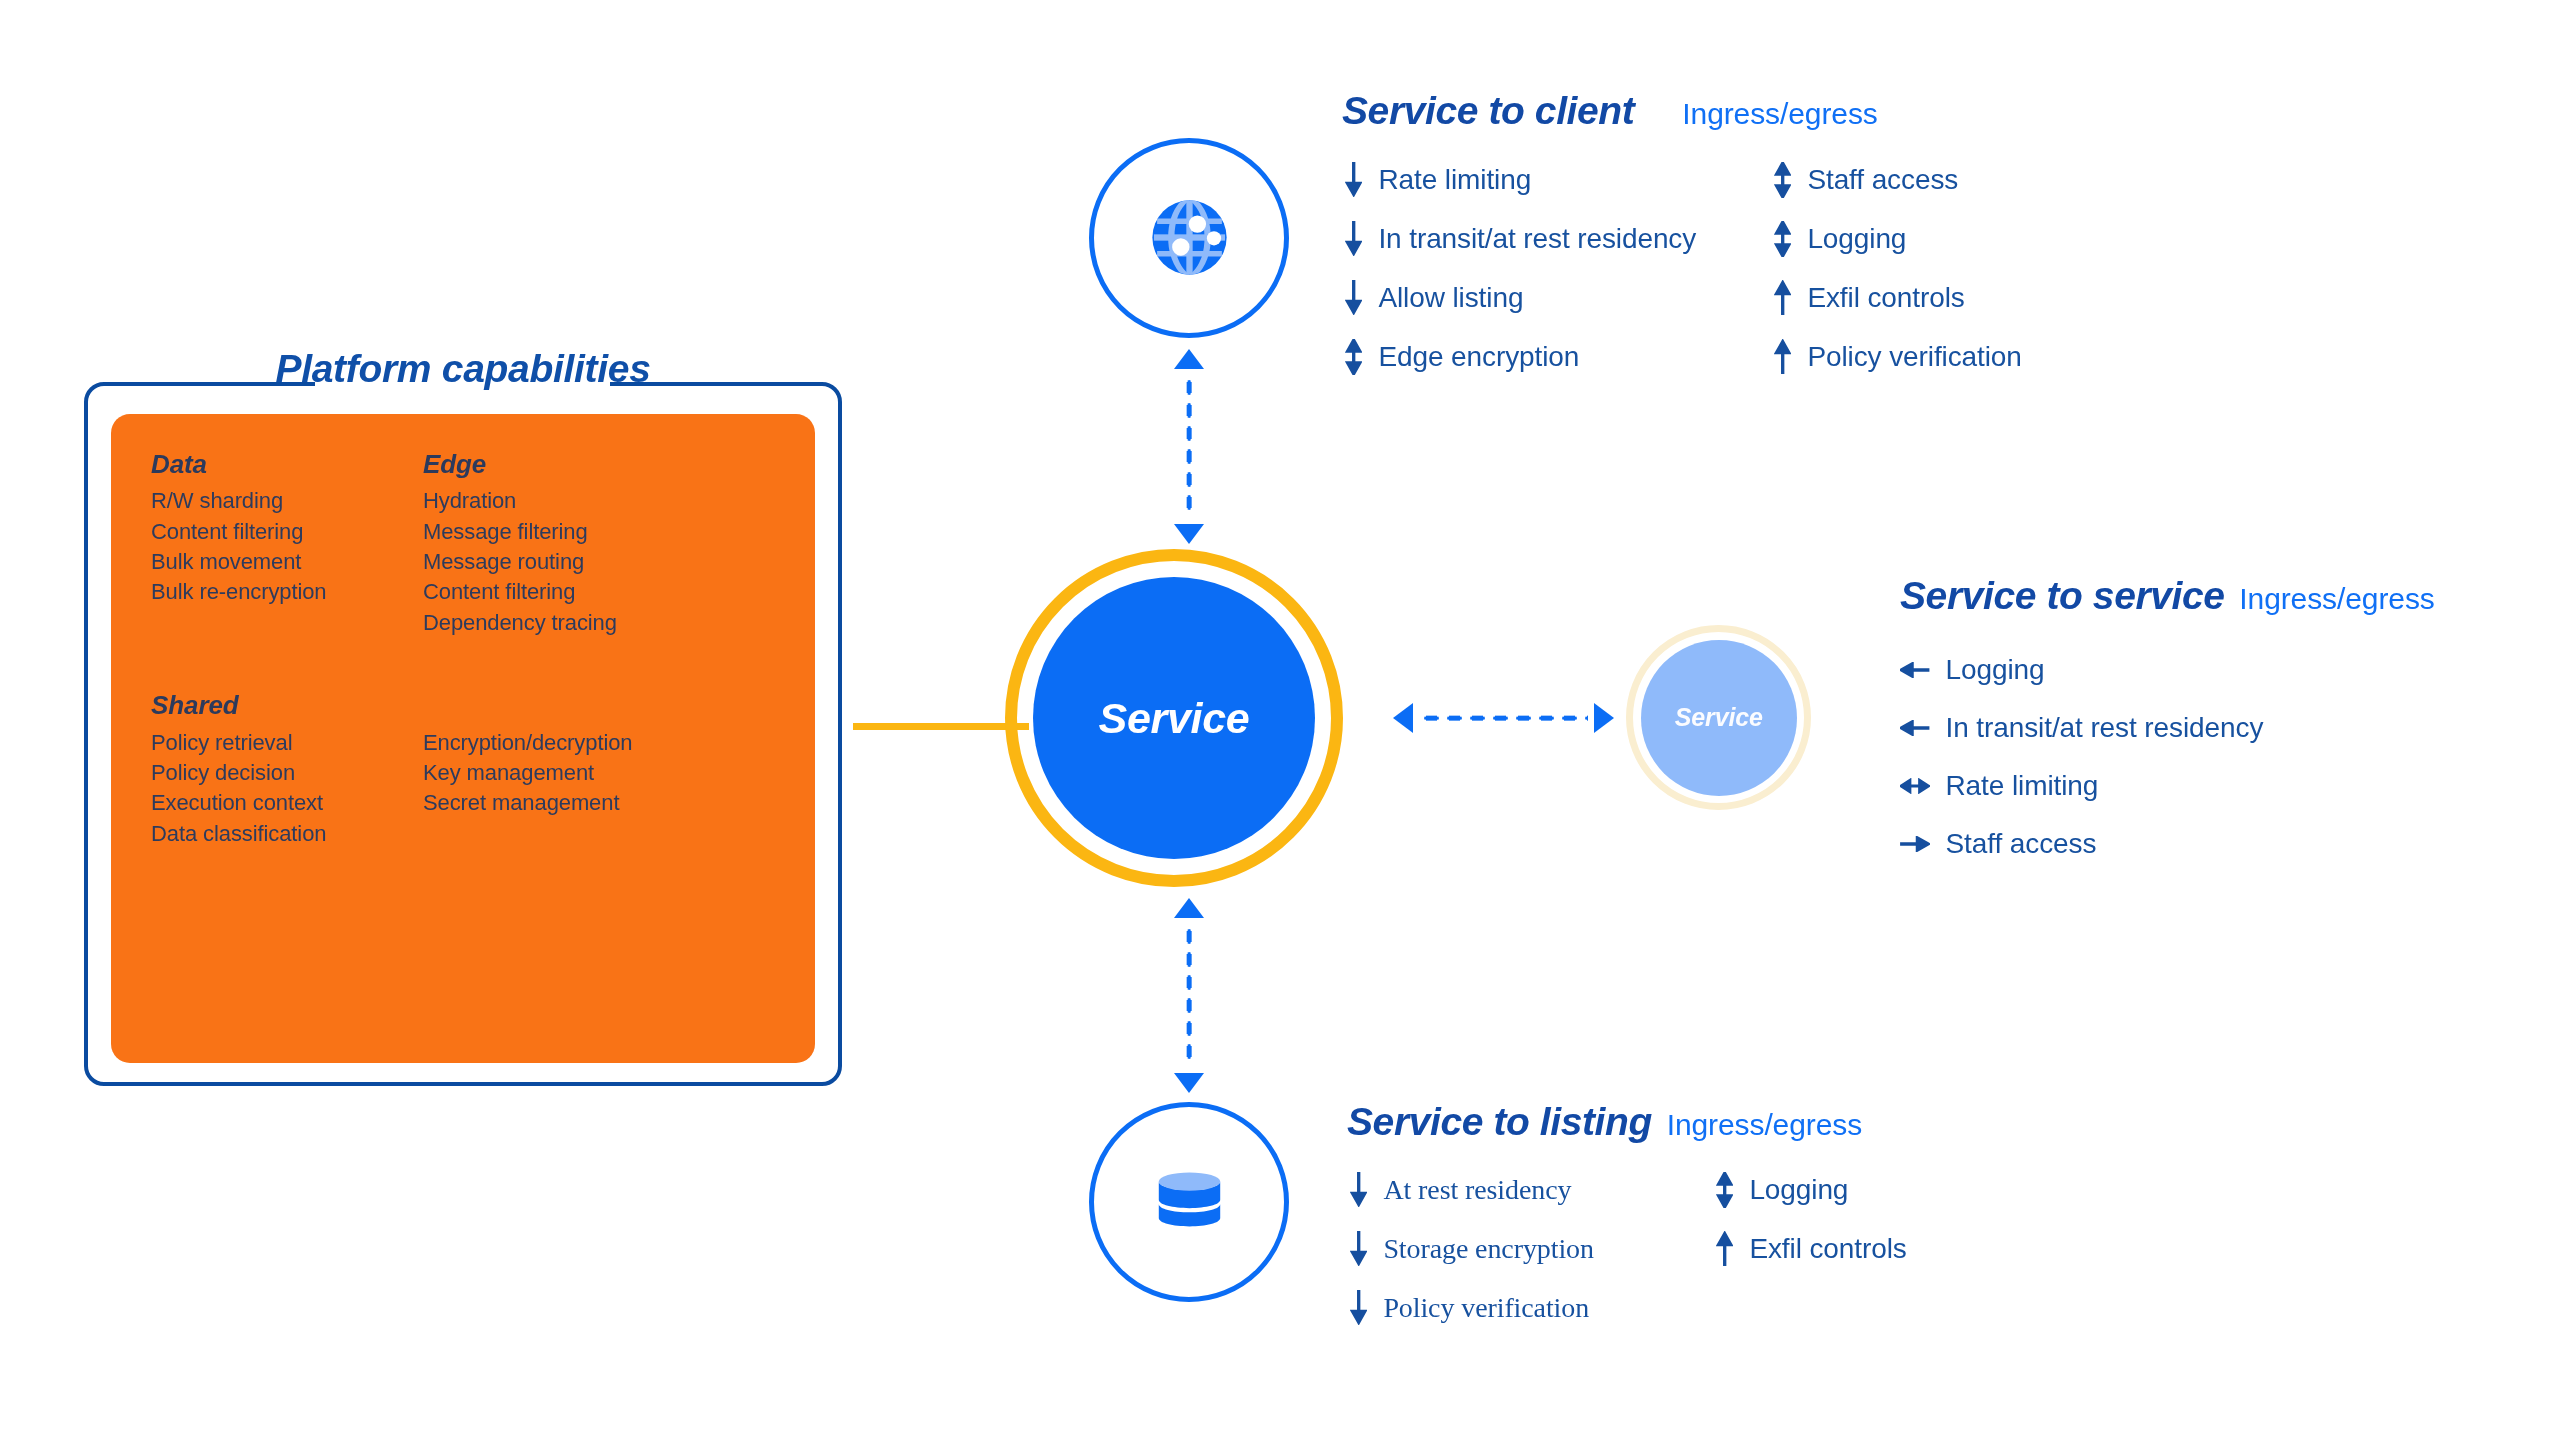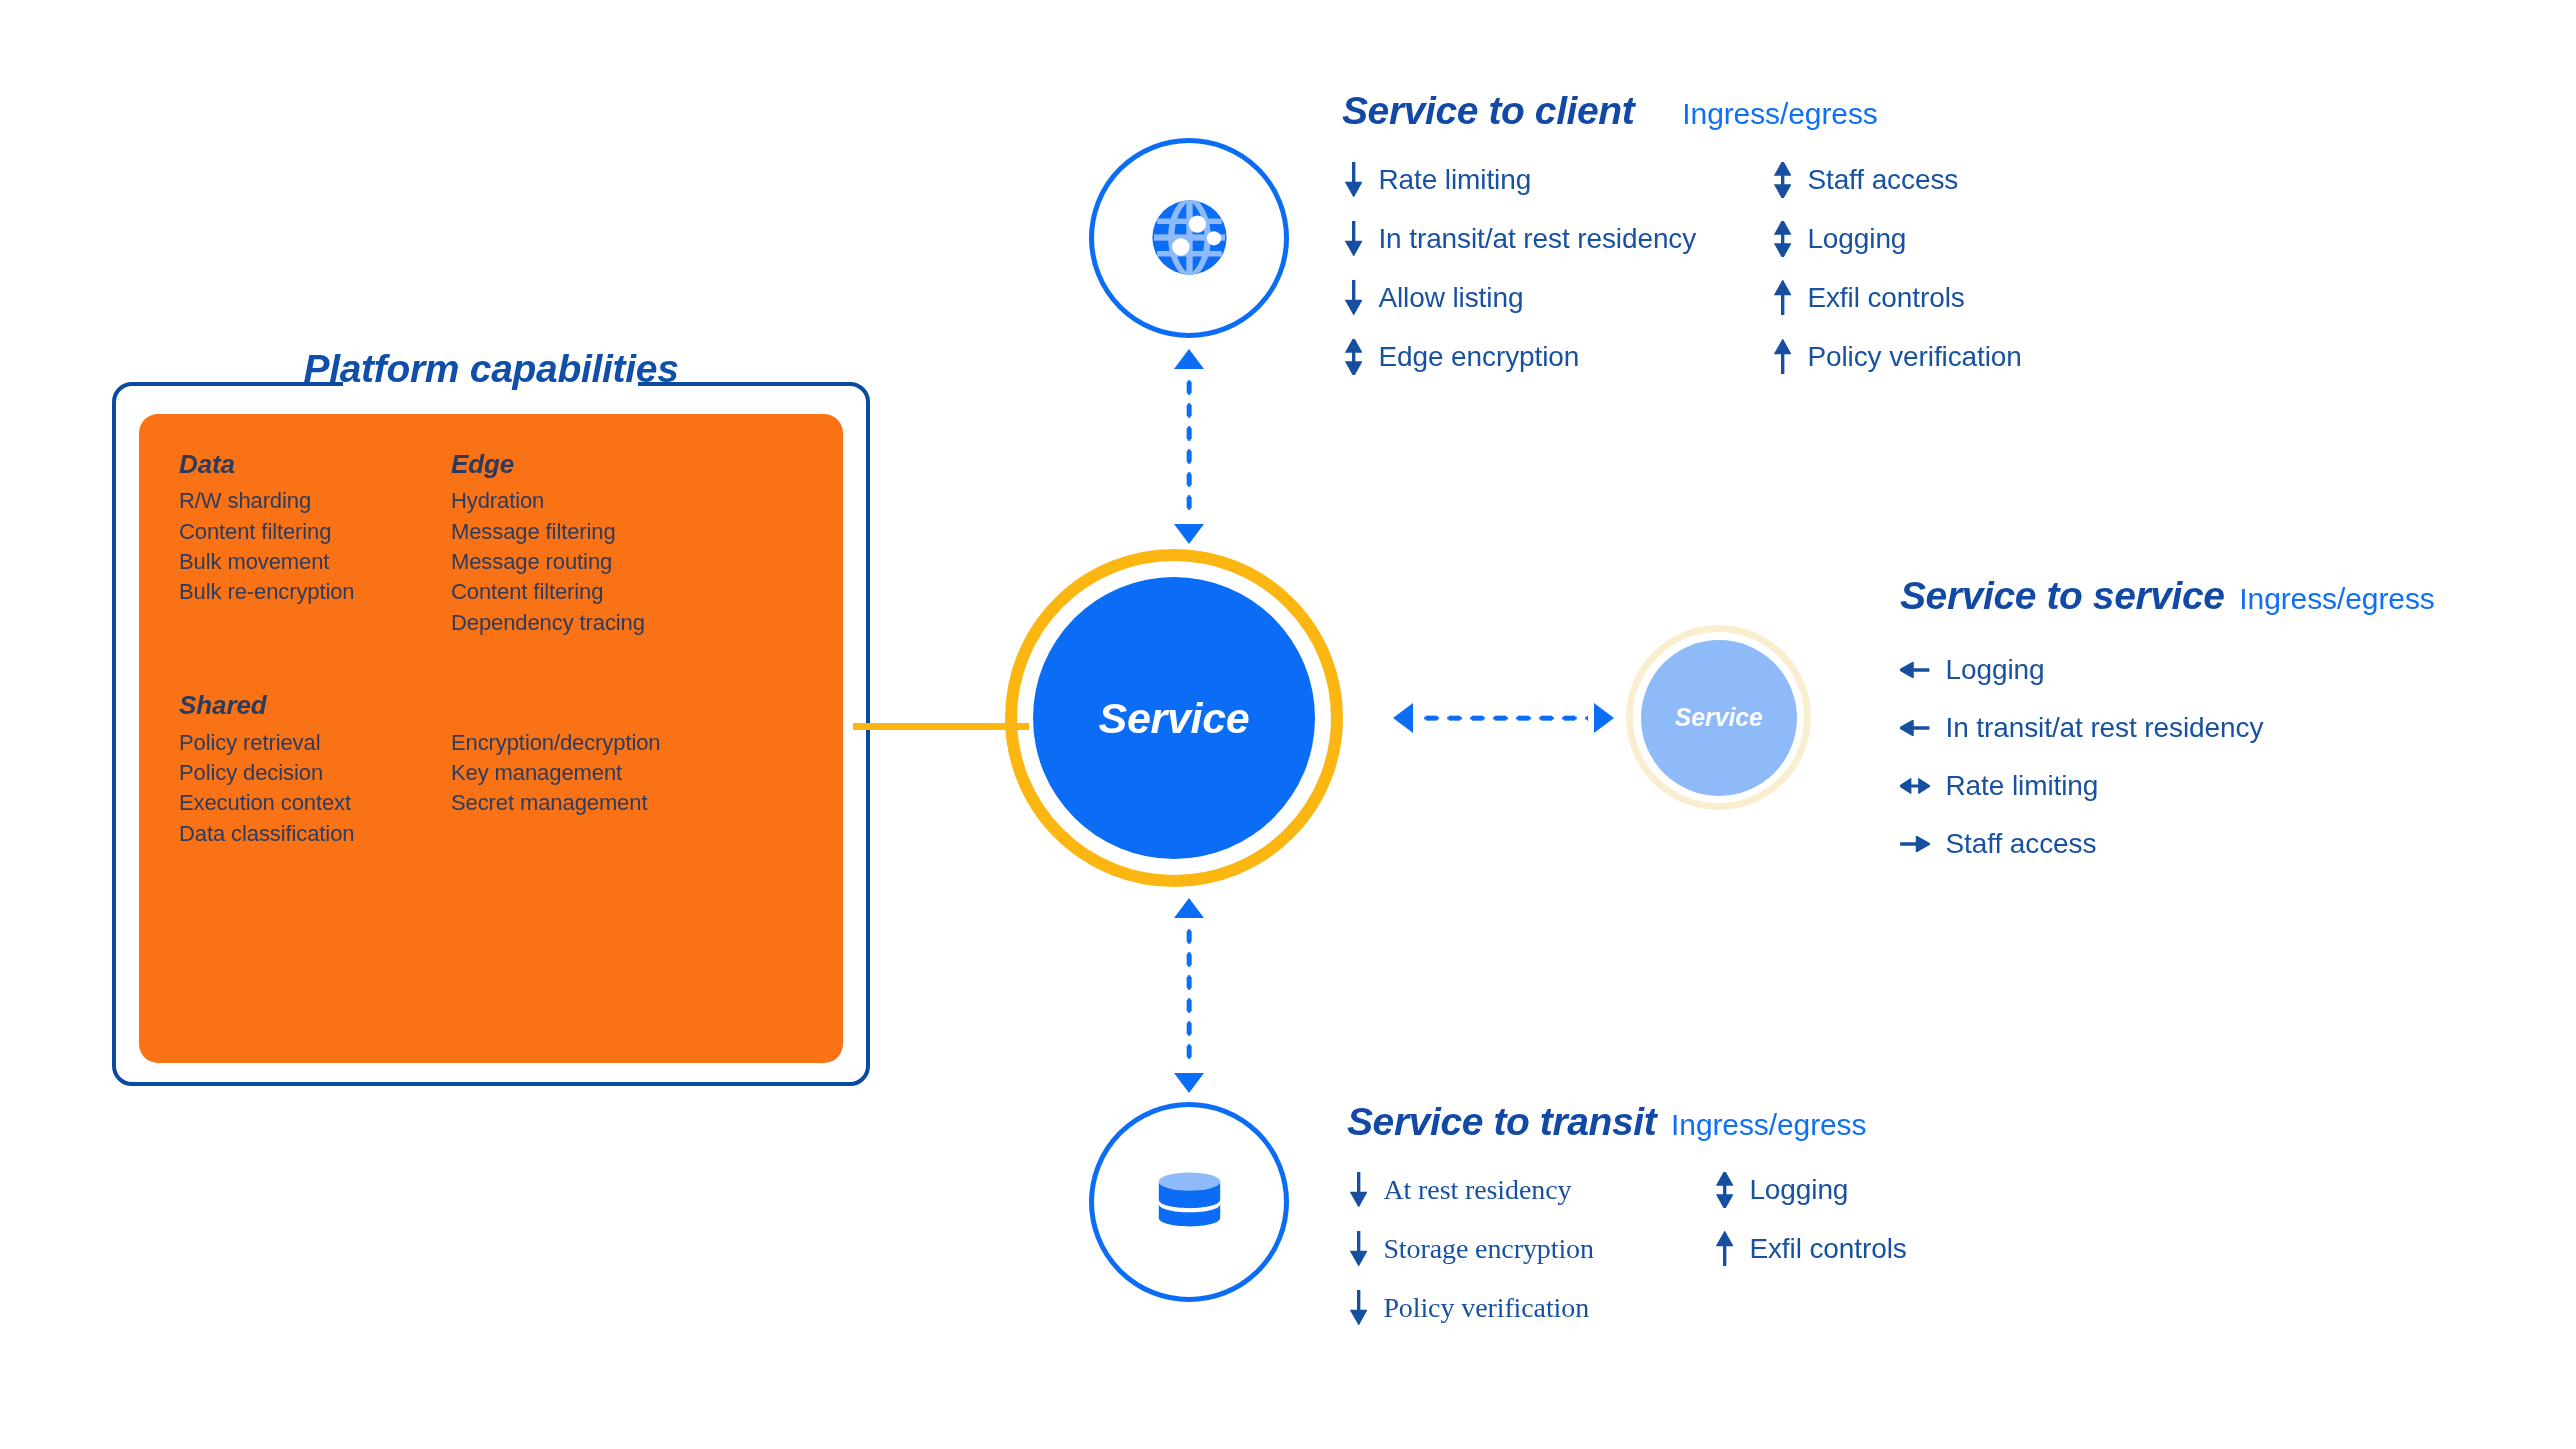--- a/index.html
+++ b/index.html
@@ -11,21 +11,21 @@
     width: 2576px; height: 1449px;
     position: relative;
     overflow: hidden;
     font-family: "Liberation Sans", sans-serif;
     -webkit-font-smoothing: antialiased;
   }
 
   
   #capabilities-panel {
     position: absolute;
-    left: 112px; top: 382px;
+    left: 84px; top: 382px;
     width: 758px; height: 704px;
   }
   #cap-frame {
     position: absolute; inset: 0;
     border: 4.7px solid #0a4ba0;
     border-radius: 20px;
   }
   
   #cap-title-gap {
     position: absolute;
@@ -473,21 +473,21 @@
             </svg>
         </span>
         <span class="row-label">Staff access</span>
       </div>
     </div>
   </div>
 </div>
 
 <div class="section" id="section-db">
   <div class="sec-head">
-    <span class="sec-title">Service to transit</span>
+    <span class="sec-title">Service to listing</span>
     <span class="sec-sub">Ingress/egress</span>
   </div>
   <div class="sec-cols">
     <div class="sec-list col-a">
       <div class="sec-row">
         <span class="arrow-glyph">
           <svg width="17.4" height="35" viewBox="0 0 26 52">
               <path d="M13 0v34M13 48l-9-16h18z" stroke="#164f9f" stroke-width="5" fill="#164f9f"></path>
             </svg>
         </span>

